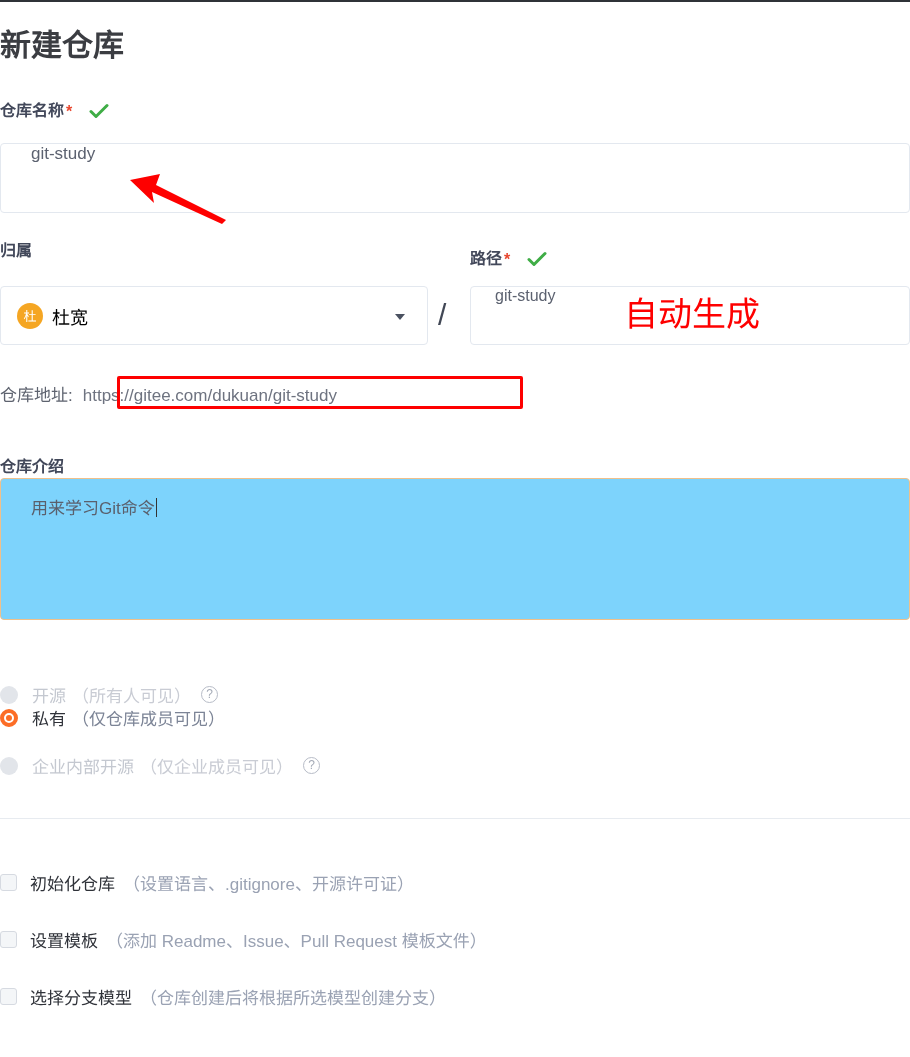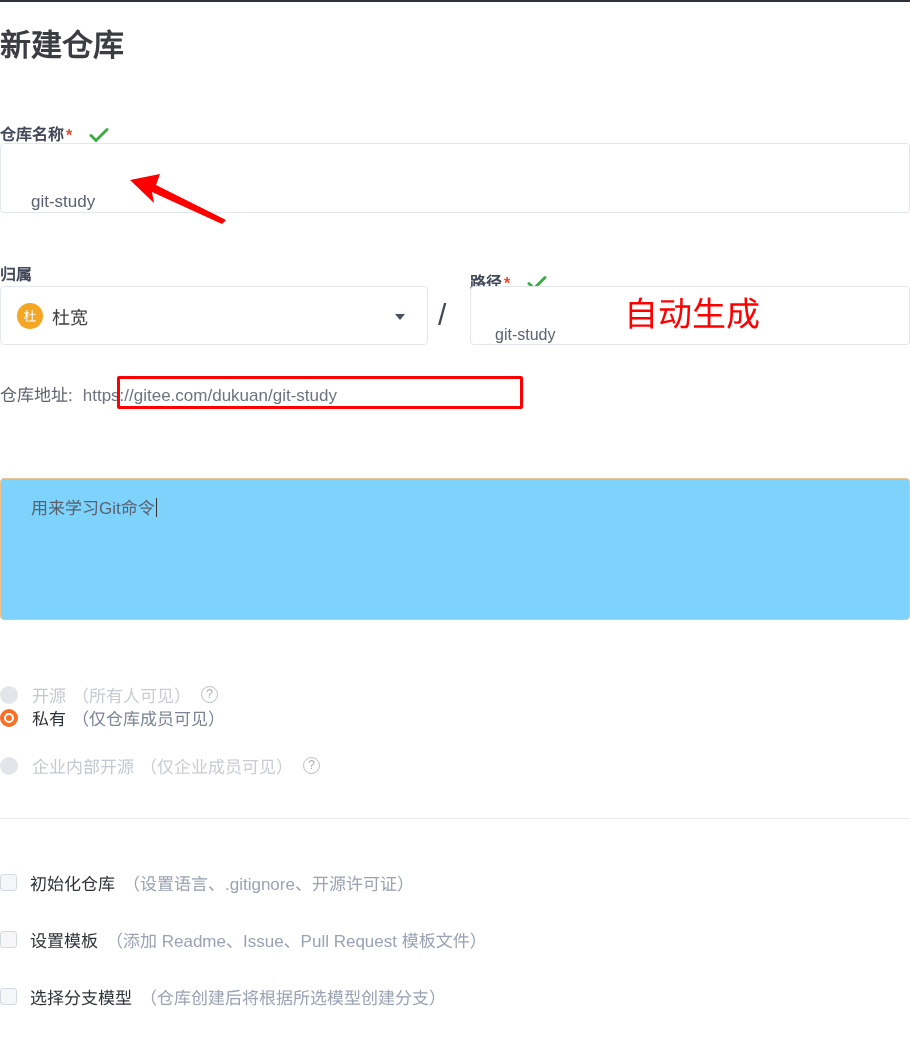--- a/index.html
+++ b/index.html
@@ -32,23 +32,22 @@
     color: #3b3d42;
     letter-spacing: 0px;
     line-height: 38px;
   }
 
   .field-label {
     position: absolute;
     font-size: 16px;
     font-weight: bold;
     color: #42485a;
-    line-height: 30px;
-    white-space: nowrap;
-    margin-top: 20px;
+    line-height: 22px;
+    white-space: nowrap;
   }
   .req-star {
     color: #e8472f;
     font-weight: bold;
     font-size: 16px;
     margin-left: 2px;
     vertical-align: -1px;
   }
   .ok-check {
     display: inline-block;
@@ -58,21 +57,21 @@
 
   .text-input {
     position: absolute;
     background: #fff;
     border: 1px solid #e3e8ef;
     border-radius: 4px;
     font-size: 17px;
     color: #5c6270;
     padding: 0 0 0 30px;
     display: flex;
-    align-items: flex-end;
+    align-items: flex-start;
     font-family: "Liberation Sans", "DejaVu Sans", sans-serif;
   }
 
   .select-box {
     position: absolute;
     background: #fff;
     border: 1px solid #e3e8ef;
     border-radius: 4px;
     display: flex;
     align-items: center;
@@ -86,21 +85,21 @@
     font-size: 13px;
     display: flex;
     align-items: center;
     justify-content: center;
     flex: 0 0 auto;
     font-family: "Liberation Sans", "DejaVu Sans", sans-serif;
   }
   .select-text {
     margin-left: 9px;
     font-size: 18px;
-    color: #404040;
+    color: #000000;
   }
   .caret {
     position: absolute;
     right: 22px; top: 50%;
     margin-top: -2px;
     width: 0; height: 0;
     border-left: 5px solid transparent;
     border-right: 5px solid transparent;
     border-top: 6px solid #4a5160;
   }

